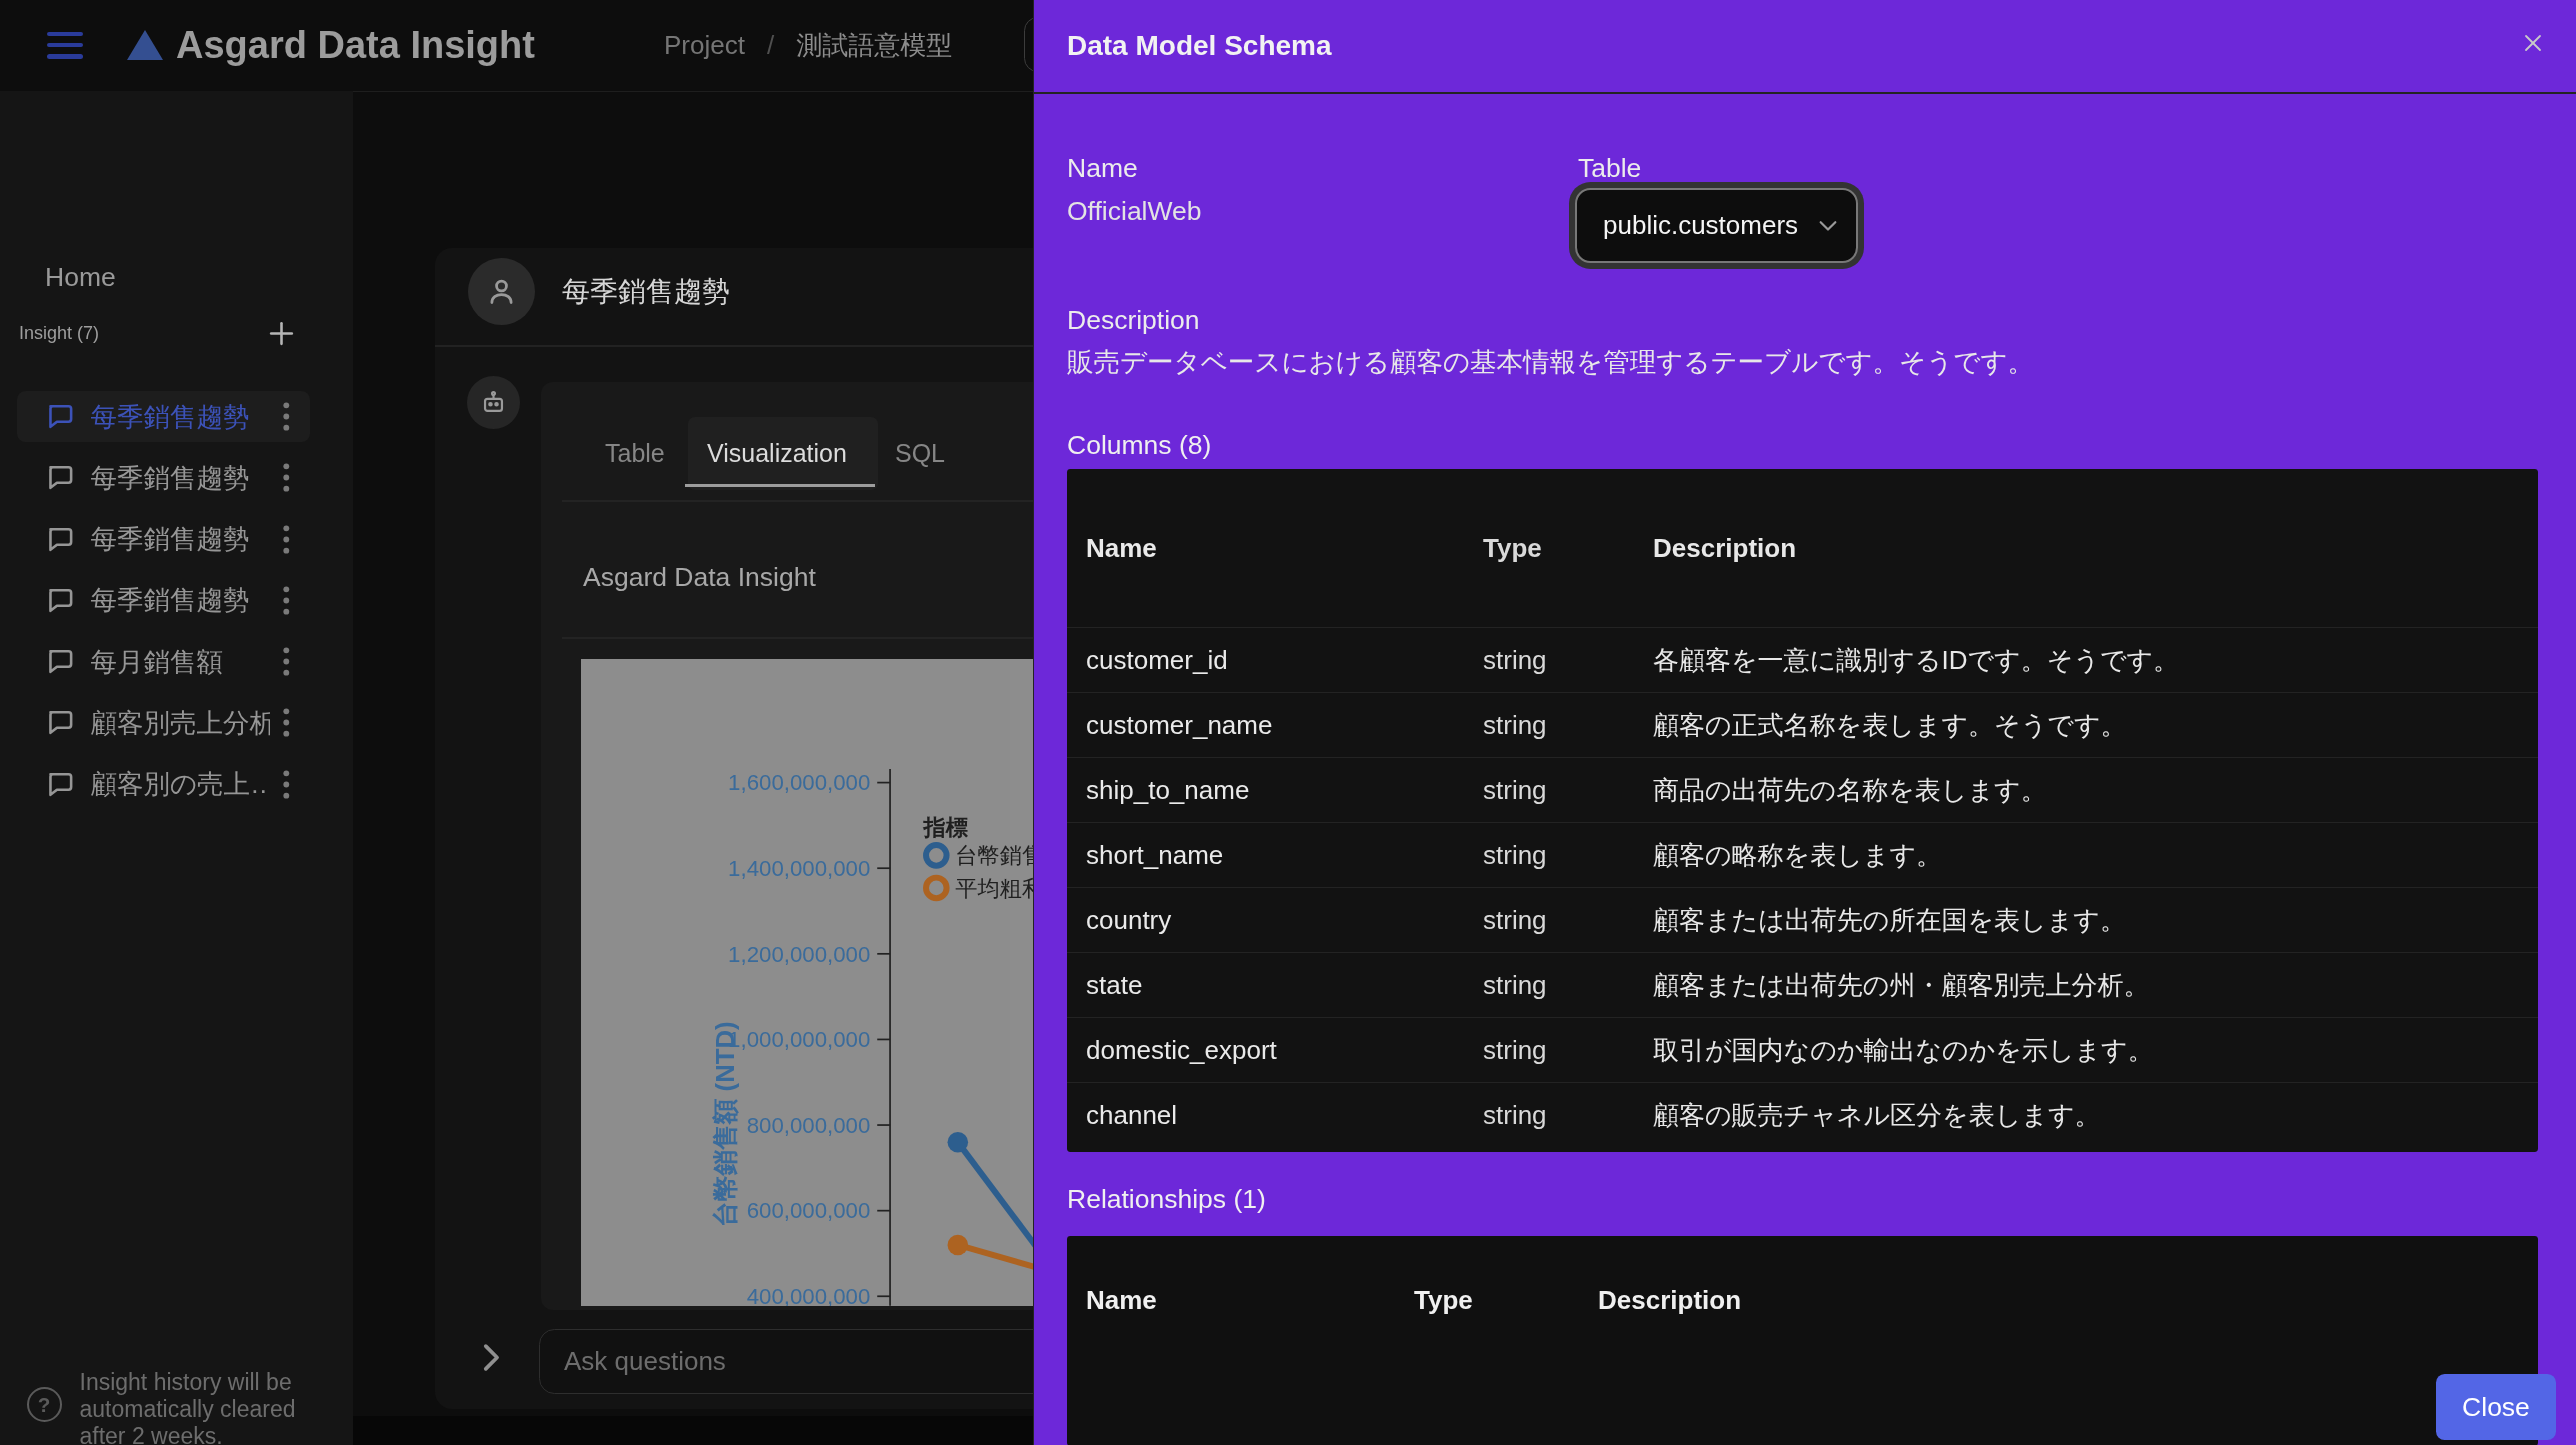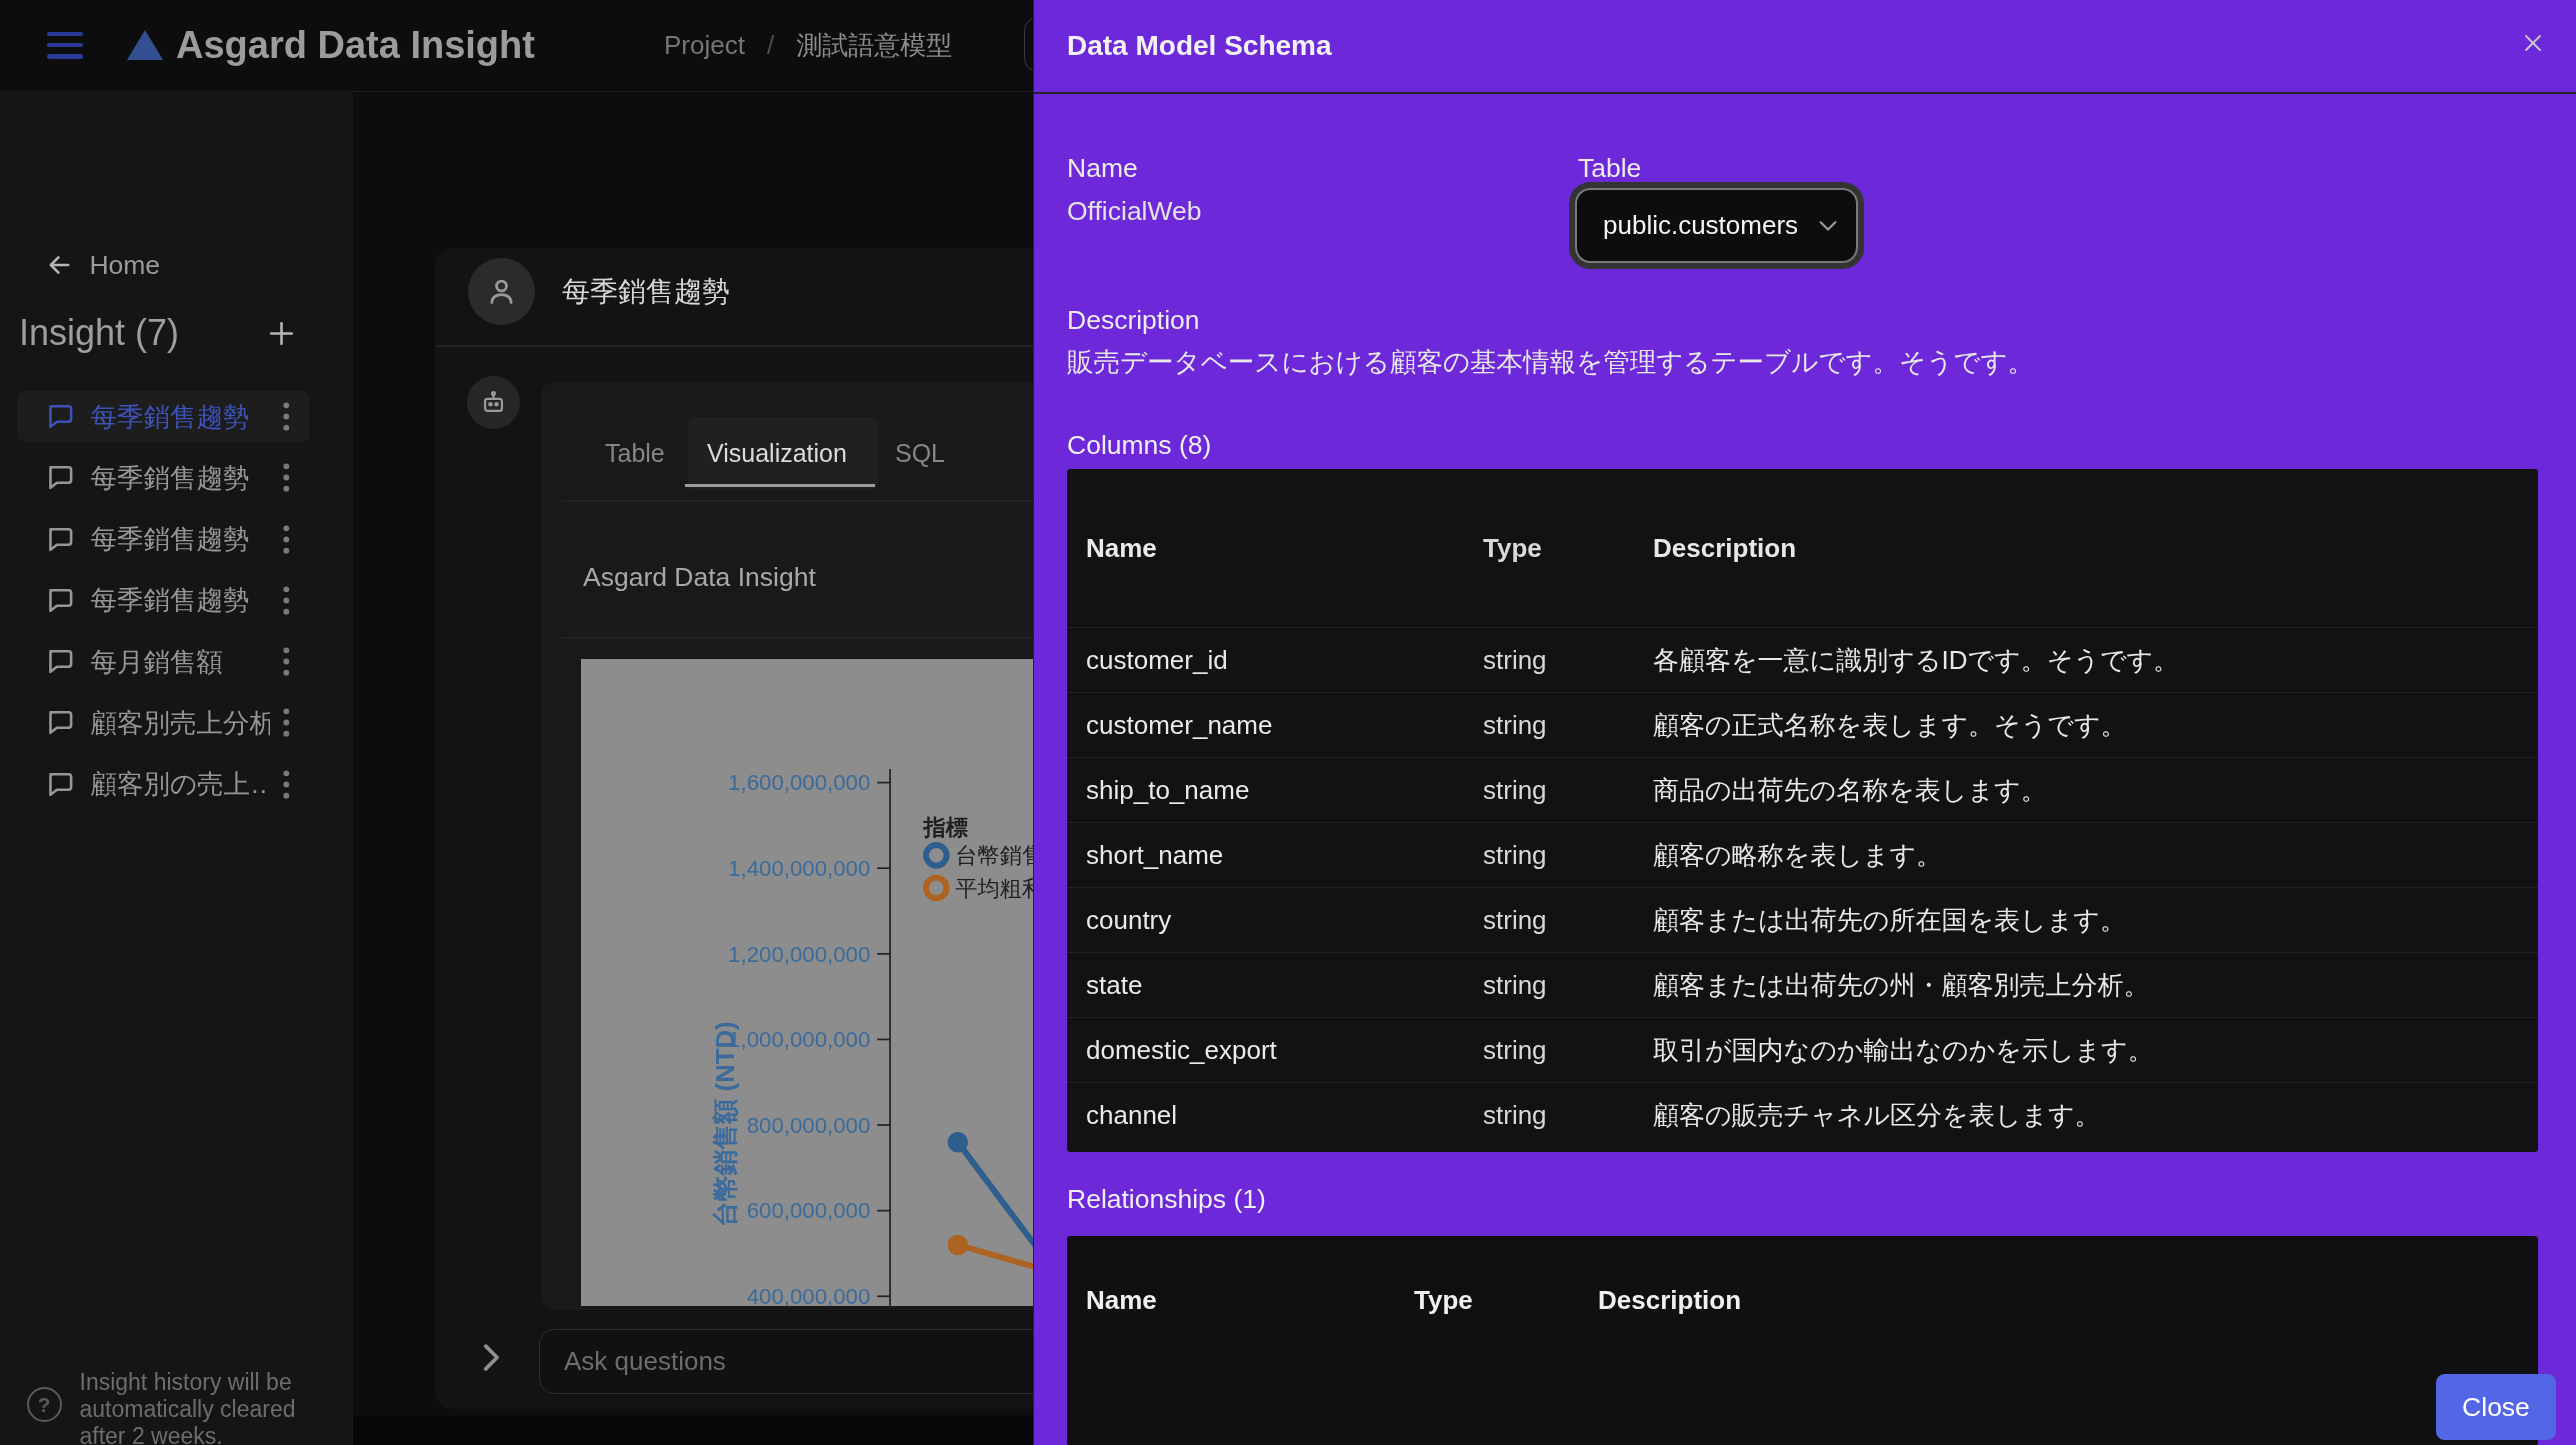--- a/index.html
+++ b/index.html
@@ -16,22 +16,22 @@
   #logo-triangle{left:127px;top:30px;width:0;height:0;border-left:18px solid transparent;
      border-right:18px solid transparent;border-bottom:30px solid #344f91;}
   #app-title{left:176px;top:0;height:91px;font-size:38px;font-weight:bold;color:#9c9c9c;}
   #breadcrumb{left:664px;top:0;height:91px;font-size:26px;color:#757575;gap:22px;}
   #breadcrumb .sep{color:#4f4f4f;}
   #breadcrumb .cur{color:#8c8c8c;}
   #hdr-frag{left:1024px;top:17px;width:51px;height:53px;border:1.7px solid #3c3c3c;border-radius:13.7px;}
 
   
   #sidebar{left:0;top:91px;width:353px;height:1355px;background:#151515;}
-  #home-row{left:45px;top:156px;height:36px;gap:15.4px;color:#9a9a9a;font-size:26.5px;cursor:pointer;}
-  #insight-head{left:19px;top:224px;width:308px;height:36px;font-size:36px;color:#9e9e9e;}
+  #home-row{left:45px;top:156px;height:36px;gap:15.4px;color:#9a9a9a;font-size:26.5px;cursor:pointer;flex-direction:column;}
+  #insight-head{left:19px;top:224px;width:308px;height:36px;font-size:18px;color:#9e9e9e;}
   #insight-plus{left:266px;top:224px;width:36px;height:36px;color:#b5b5b5;cursor:pointer;}
   #insight-list{left:17px;top:300px;width:293px;}
   .insight-item{position:relative;width:293px;height:51px;border-radius:8.6px;margin-bottom:10.3px;
      display:flex;align-items:center;color:#969696;cursor:pointer;}
   .insight-item.active{background:#1d1d1d;color:#3c52b8;}
   .insight-item .bubble{margin-left:27px;width:31px;height:31px;flex:0 0 auto;}
   .insight-item .lbl{margin-left:15.4px;font-size:26.5px;white-space:nowrap;overflow:hidden;width:180px;}
   .insight-item .kebab{position:absolute;right:19px;width:8.6px;height:31px;color:#7a7a7a;}
   #history-note{left:26.5px;top:1278px;width:308px;}
   #history-note .qicon{position:absolute;left:0;top:18px;}

